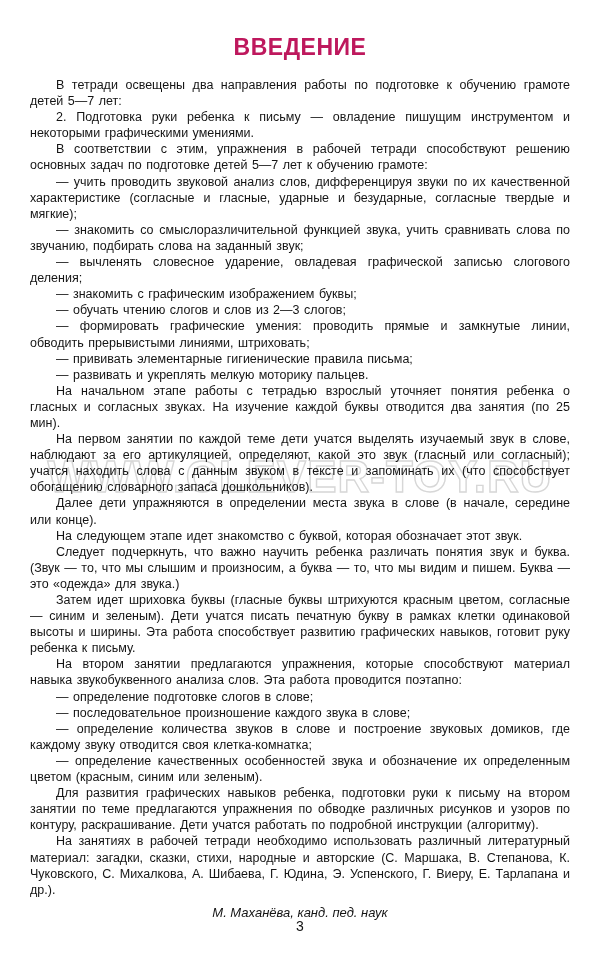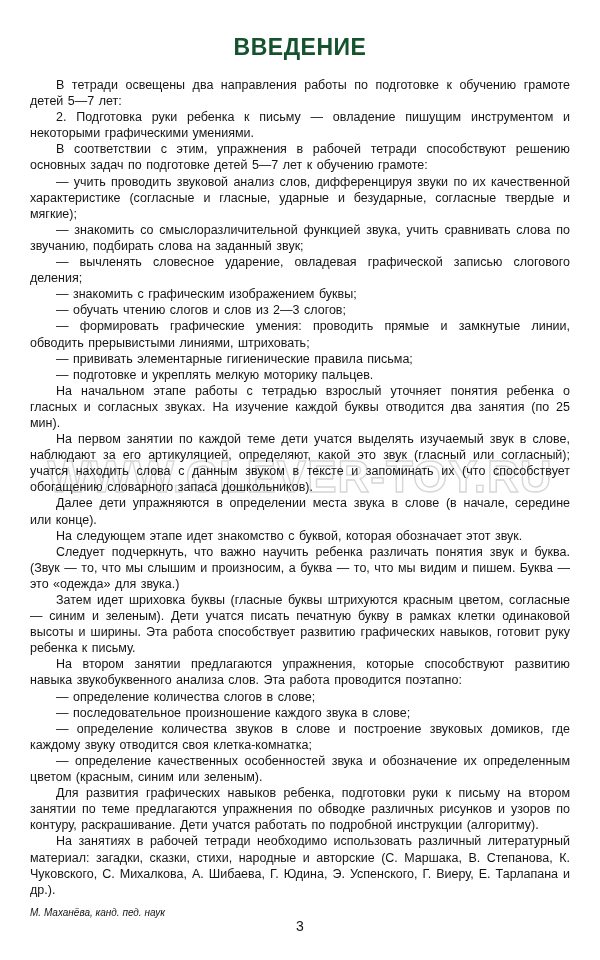--- a/index.html
+++ b/index.html
@@ -37,37 +37,37 @@
     right: 30px;
     top: 34px;
     z-index: 1;
   }
   .title {
     text-align: center;
     font-size: 23px;
     font-weight: 700;
     letter-spacing: 0.5px;
     margin: 0 0 16px 0;
-    color: #14532d;
+    color: #be185d;
   }
   .body-text .para {
     margin: 0;
     font-size: 12.5px;
     line-height: 16.1px;
     text-align: justify;
     text-indent: 26px;
     word-spacing: 1px;
   }
   .body-text .para .it {
   }
   .signature {
     margin-top: 7px;
-    font-size: 10px;
+    font-size: 13px;
     font-style: italic;
-    text-align: left;
+    text-align: center;
     line-height: 16px;
   }
   .page-number {
     position: absolute;
     left: 0;
     right: 0;
     top: 918px;
     text-align: center;
     font-size: 14px;
     color: #111111;
@@ -88,29 +88,29 @@
         <p class="para"><span>В тетради освещены два направления работы по подготовке к обучению грамоте детей 5—7 лет:</span></p>
         <p class="para"><span>2. Подготовка руки ребенка к письму — овладение пишущим инструментом и некоторыми графическими умениями.</span></p>
         <p class="para"><span>В соответствии с этим, упражнения в рабочей тетради способствуют решению основных задач по подготовке детей 5—7 лет к обучению грамоте:</span></p>
         <p class="para"><span>— учить проводить звуковой анализ слов, дифференцируя звуки по их качественной характеристике (согласные и гласные, ударные и безударные, согласные твердые и мягкие);</span></p>
         <p class="para"><span>— знакомить со смыслоразличительной функцией звука, учить сравнивать слова по звучанию, подбирать слова на заданный звук;</span></p>
         <p class="para"><span>— вычленять словесное ударение, овладевая графической записью слогового деления;</span></p>
         <p class="para"><span>— знакомить с графическим изображением буквы;</span></p>
         <p class="para"><span>— обучать чтению слогов и слов из 2—3 слогов;</span></p>
         <p class="para"><span>— формировать графические умения: проводить прямые и замкнутые линии, обводить прерывистыми линиями, штриховать;</span></p>
         <p class="para"><span>— прививать элементарные гигиенические правила письма;</span></p>
-        <p class="para"><span>— подготовке и укреплять мелкую моторику пальцев.</span></p>
+        <p class="para"><span>— развивать и укреплять мелкую моторику пальцев.</span></p>
         <p class="para"><span>На начальном этапе работы с тетрадью взрослый уточняет понятия ребенка о гласных и согласных звуках. На изучение каждой буквы отводится два занятия (по 25 мин).</span></p>
         <p class="para"><span>На первом занятии по каждой теме дети учатся выделять изучаемый звук в слове, наблюдают за его артикуляцией, определяют, какой это звук (гласный или согласный); учатся находить слова с данным звуком в тексте и запоминать их (что способствует обогащению словарного запаса дошкольников).</span></p>
         <p class="para"><span>Далее дети упражняются в определении места звука в слове (в начале, середине или конце).</span></p>
         <p class="para"><span>На следующем этапе идет знакомство с буквой, которая обозначает этот звук.</span></p>
         <p class="para"><span>Следует подчеркнуть, что важно научить ребенка различать понятия </span><span class="it">звук и буква</span><span>. (Звук — то, что мы слышим и произносим, а буква — то, что мы видим и пишем. Буква — это «одежда» для звука.)</span></p>
         <p class="para"><span>Затем идет шриховка буквы (гласные буквы штрихуются красным цветом, согласные — синим и зеленым). Дети учатся писать печатную букву в рамках клетки одинаковой высоты и ширины. Эта работа способствует развитию графических навыков, готовит руку ребенка к письму.</span></p>
-        <p class="para"><span>На втором занятии предлагаются упражнения, которые способствуют развитию навыка звукобуквенного анализа слов. Эта работа проводится поэтапно:</span></p>
-        <p class="para"><span>— определение количества слогов в слове;</span></p>
+        <p class="para"><span>На втором занятии предлагаются упражнения, которые способствуют материал навыка звукобуквенного анализа слов. Эта работа проводится поэтапно:</span></p>
+        <p class="para"><span>— определение подготовке слогов в слове;</span></p>
         <p class="para"><span>— последовательное произношение каждого звука в слове;</span></p>
         <p class="para"><span>— определение количества звуков в слове и построение звуковых домиков, где каждому звуку отводится своя клетка-комнатка;</span></p>
         <p class="para"><span>— определение качественных особенностей звука и обозначение их определенным цветом (красным, синим или зеленым).</span></p>
         <p class="para"><span>Для развития графических навыков ребенка, подготовки руки к письму на втором занятии по теме предлагаются упражнения по обводке различных рисунков и узоров по контуру, раскрашивание. Дети учатся работать по подробной инструкции (алгоритму).</span></p>
         <p class="para"><span>На занятиях в рабочей тетради необходимо использовать различный литературный материал: загадки, сказки, стихи, народные и авторские (С. Маршака, В. Степанова, К. Чуковского, С. Михалкова, А. Шибаева, Г. Юдина, Э. Успенского, Г. Виеру, Е. Тарлапана и др.).</span></p>
       </div>
 
     <div class="signature">М. Маханёва, канд. пед. наук</div>
   </div>
 

